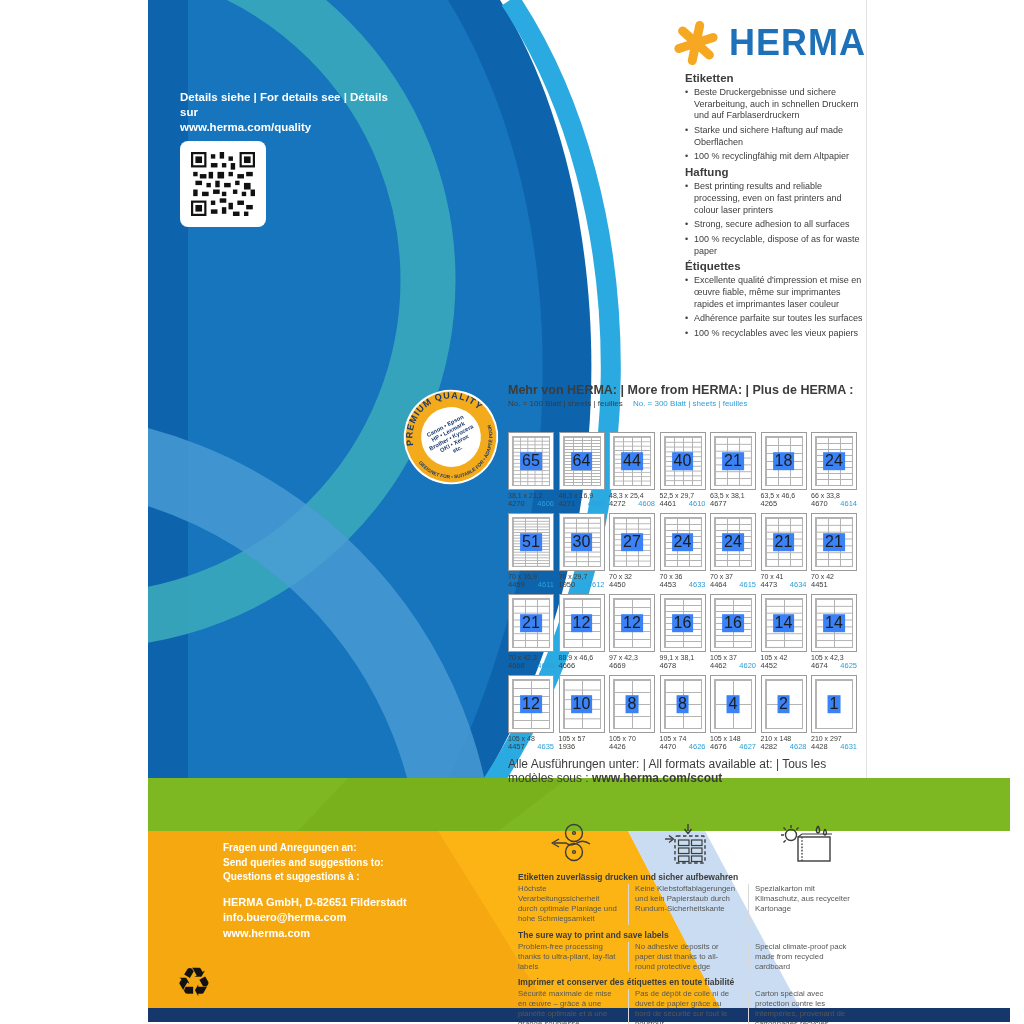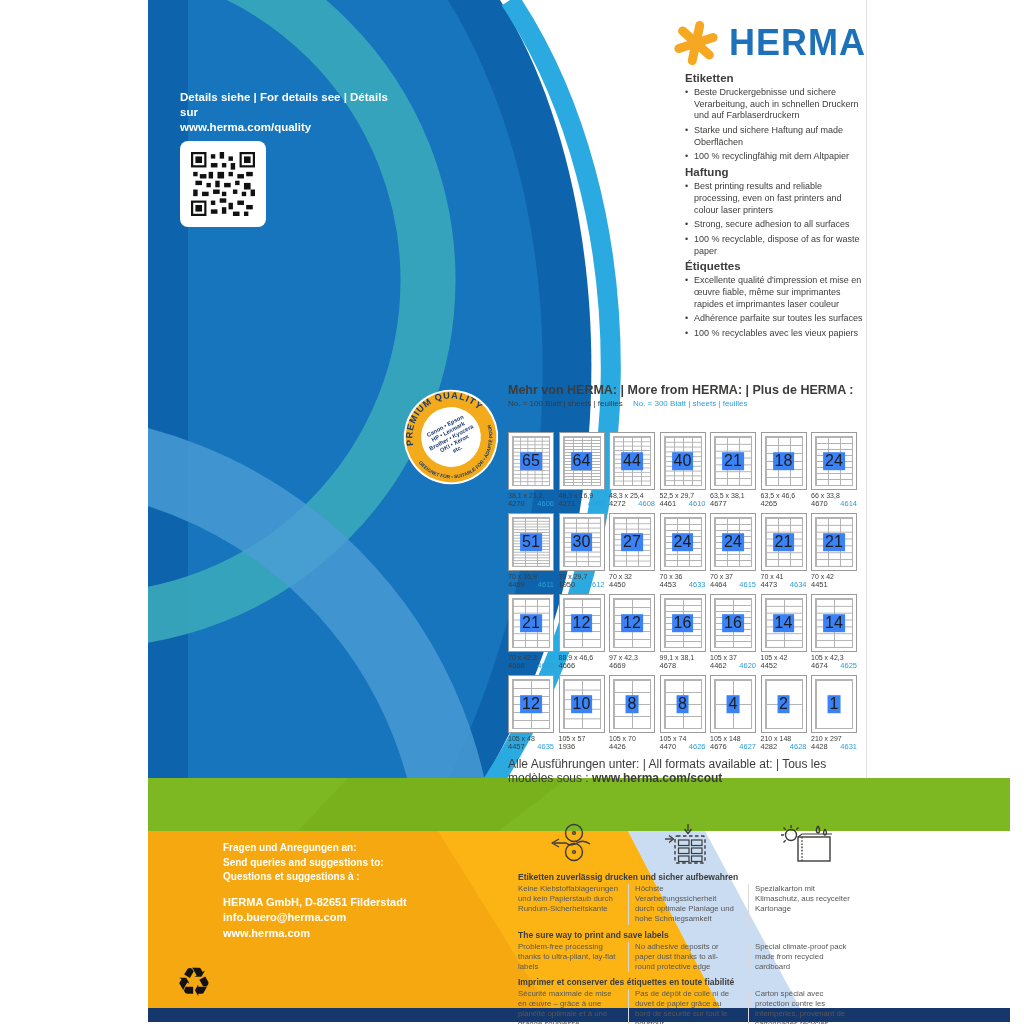--- a/index.html
+++ b/index.html
@@ -581,22 +581,22 @@
           <path d="M47,7 q3,5 0,6.2 q-3,-1.2 0,-6.2"></path>
           <rect x="20" y="15" width="32" height="24"></rect>
           <path d="M24,15 v24" stroke-dasharray="1.6 1.6"></path>
           <path d="M20,15 l4,-3 h30" stroke-width="1.1"></path>
         </g>
       </svg>
     </div>
     <div id="info-sections">
         <div class="info-heading">Etiketten zuverlässig drucken und sicher aufbewahren</div>
         <div class="info-row">
+          <div class="info-col">Höchste Verarbeitungssicherheit durch optimale Planlage und hohe Schmiegsamkeit</div>
           <div class="info-col">Keine Klebstoffablagerungen und kein Papierstaub durch Rundum-Sicherheitskante</div>
-          <div class="info-col">Höchste Verarbeitungssicherheit durch optimale Planlage und hohe Schmiegsamkeit</div>
           <div class="info-col">Spezialkarton mit Klimaschutz, aus recycelter Kartonage</div>
         </div>
         <div class="info-heading">The sure way to print and save labels</div>
         <div class="info-row">
           <div class="info-col">Problem-free processing thanks to ultra-pliant, lay-flat labels</div>
           <div class="info-col">No adhesive deposits or paper dust thanks to all-round protective edge</div>
           <div class="info-col">Special climate-proof pack made from recycled cardboard</div>
         </div>
         <div class="info-heading">Imprimer et conserver des étiquettes en toute fiabilité</div>
         <div class="info-row">

